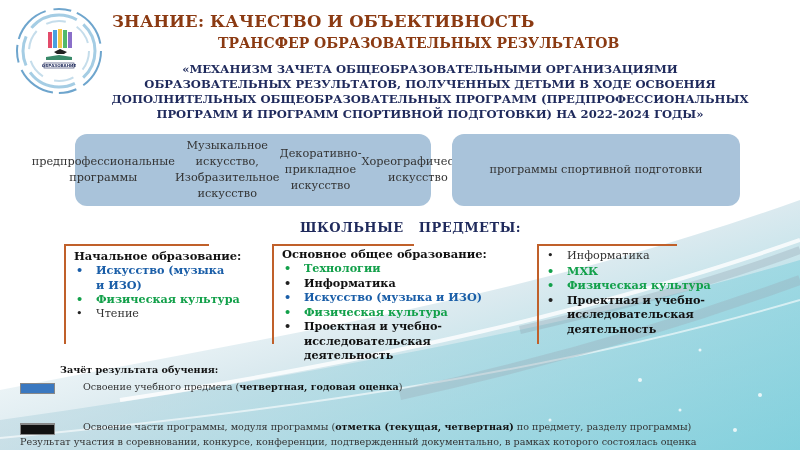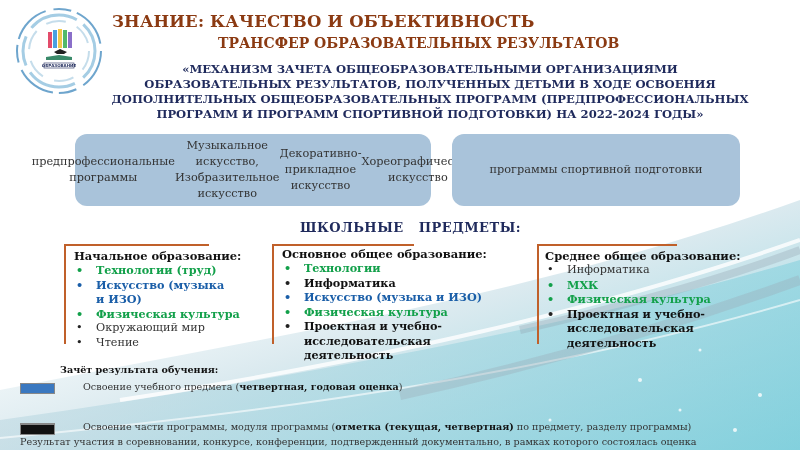--- a/index.html
+++ b/index.html
@@ -100,24 +100,22 @@
 </div>
 
 <div class="section-title">ШКОЛЬНЫЕ   ПРЕДМЕТЫ:</div>
 
 <div class="col" style="left:64px; width:205px; height:100px;padding-left:24px;">
   <div class="frame-top" style="width:145px;"></div>
   <div class="frame-left" style="height:100px;"></div>
   <div class="content" style="width:190px;">
     <div class="col-head">Начальное образование:</div>
     <ul>
-      <li class="c-green">Технологии (труд)</li>
       <li class="c-blue" style="width:140px;">Искусство (музыка и ИЗО)</li>
       <li class="c-green">Физическая культура</li>
-      <li class="c-gray">Окружающий мир</li>
       <li class="c-gray">Чтение</li>
     </ul>
   </div>
 </div>
 
 <div class="col" style="left:272px; width:260px; height:100px;">
   <div class="frame-top" style="width:142px;"></div>
   <div class="frame-left" style="height:100px;"></div>
   <div class="content" style="width:250px; left:10px; top:3px;">
     <div class="col-head">Основное общее образование:</div>
@@ -128,21 +126,20 @@
       <li class="c-green">Физическая культура</li>
       <li class="c-black" style="width:220px;">Проектная и учебно-исследовательская деятельность</li>
     </ul>
   </div>
 </div>
 
 <div class="col" style="left:537px; width:240px; height:100px;">
   <div class="frame-top" style="width:140px;"></div>
   <div class="frame-left" style="height:100px;"></div>
   <div class="content" style="width:225px; left:8px; top:5px;">
-    <div class="col-head">Среднее общее образование:</div>
     <ul>
       <li class="c-gray">Информатика</li>
       <li class="c-green">МХК</li>
       <li class="c-green">Физическая культура</li>
       <li class="c-black" style="width:140px;">Проектная и учебно-исследовательская деятельность</li>
     </ul>
   </div>
 </div>
 
 <div class="legend-title">Зачёт результата обучения:</div>

